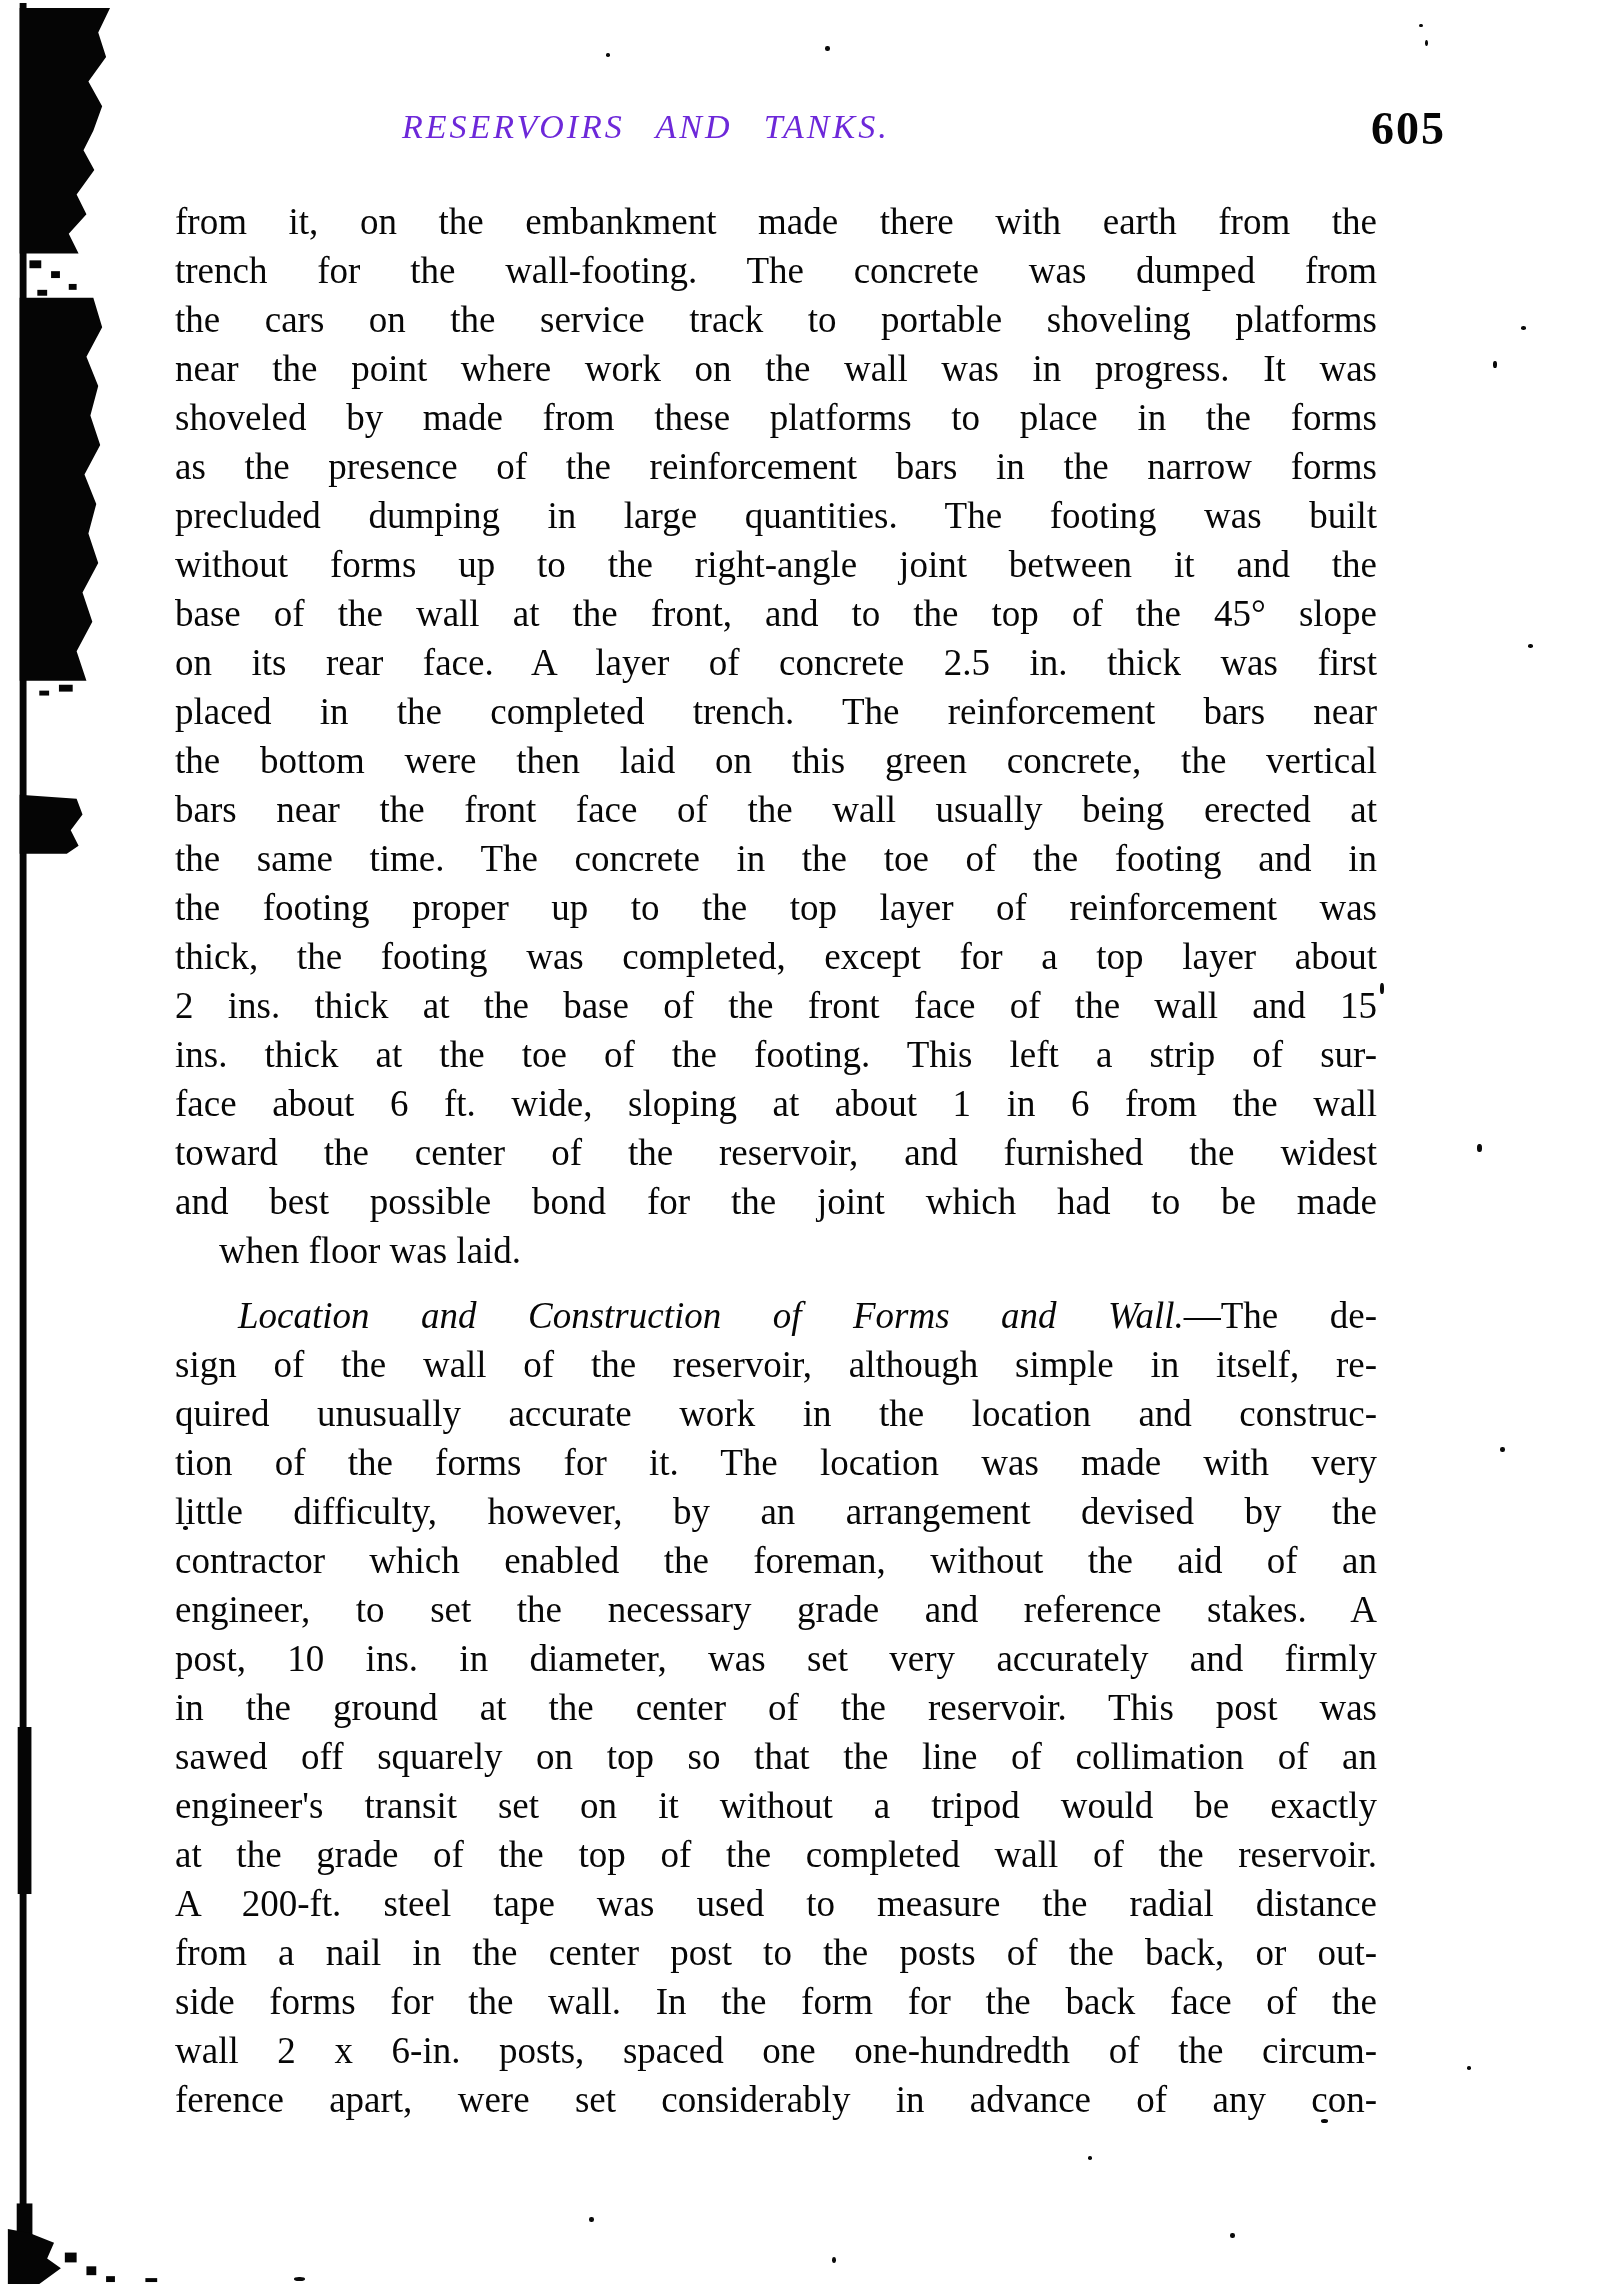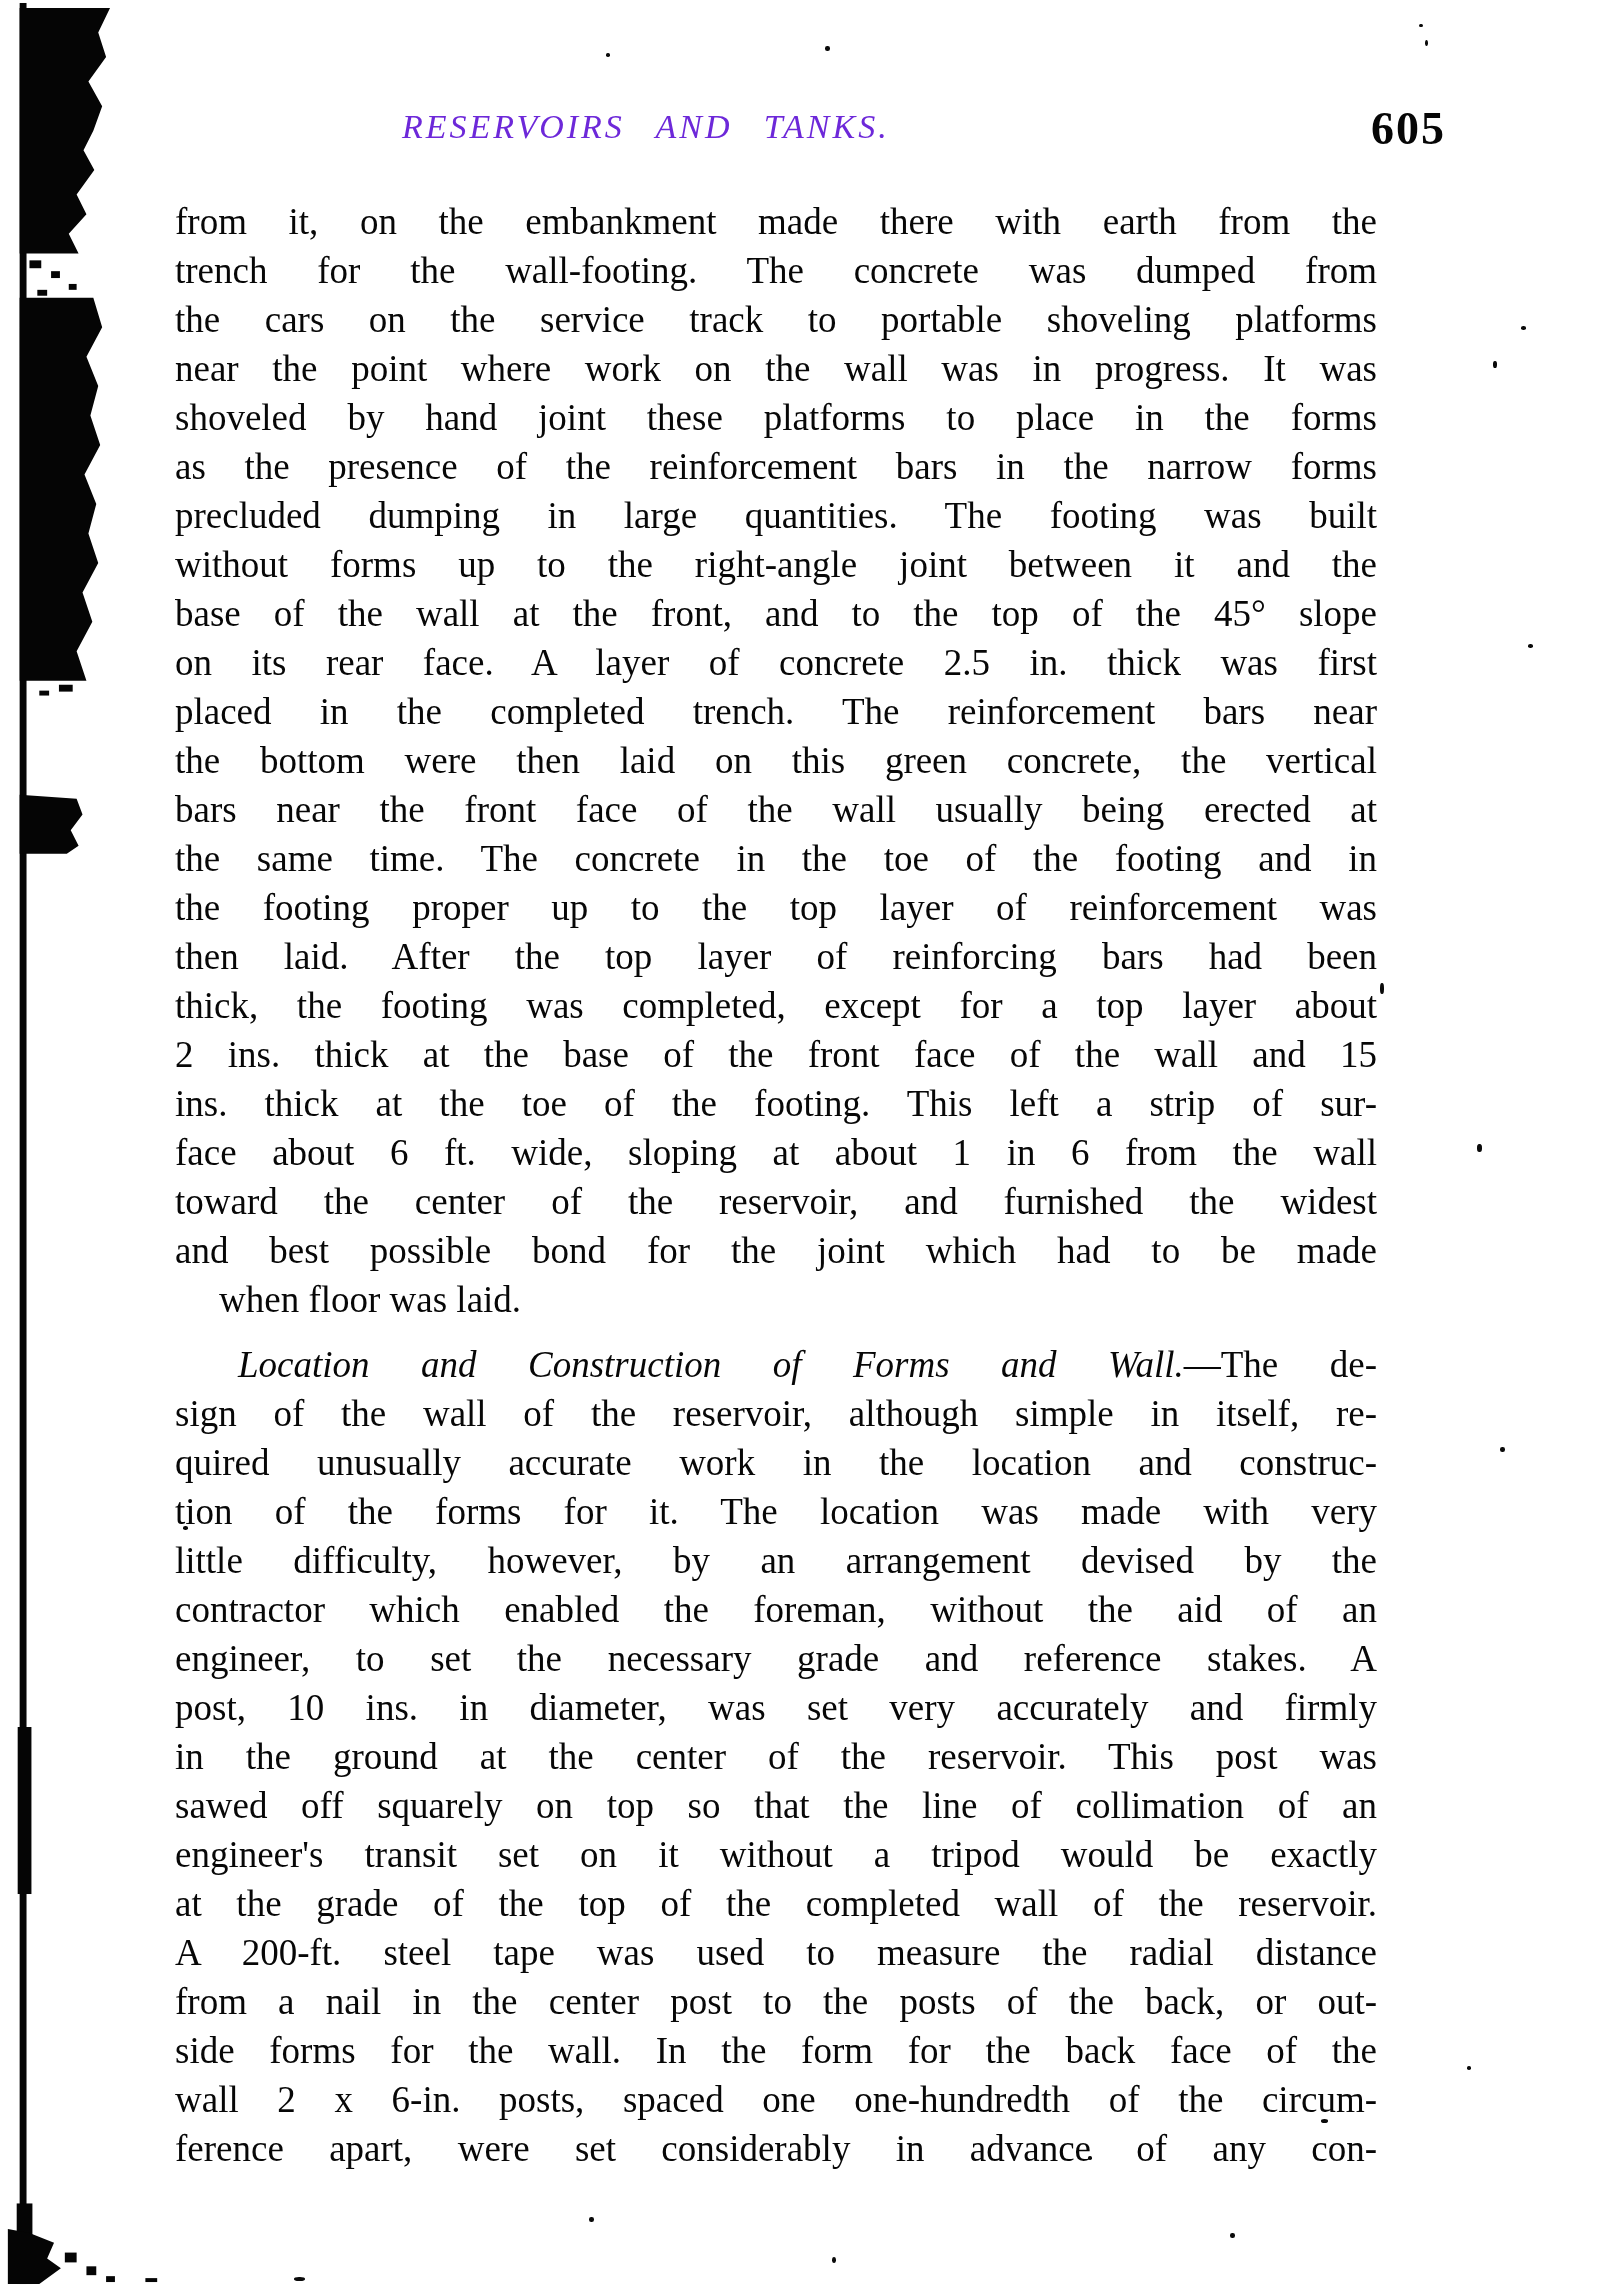--- a/index.html
+++ b/index.html
@@ -91,32 +91,31 @@
   <div class="running-head">RESERVOIRS AND TANKS.</div>
   <div class="page-number">605</div>
 
   <div class="text-block">
 
     <div>
       <div class="line">from it, on the embankment made there with earth from the</div>
       <div class="line">trench for the wall-footing. The concrete was dumped from</div>
       <div class="line">the cars on the service track to portable shoveling platforms</div>
       <div class="line">near the point where work on the wall was in progress. It was</div>
-      <div class="line">shoveled by hand joint these platforms to place in the forms</div>
+      <div class="line">shoveled by made from these platforms to place in the forms</div>
       <div class="line">as the presence of the reinforcement bars in the narrow forms</div>
       <div class="line">precluded dumping in large quantities. The footing was built</div>
       <div class="line">without forms up to the right-angle joint between it and the</div>
       <div class="line">base of the wall at the front, and to the top of the 45° slope</div>
       <div class="line">on its rear face. A layer of concrete 2.5 in. thick was first</div>
       <div class="line">placed in the completed trench. The reinforcement bars near</div>
       <div class="line">the bottom were then laid on this green concrete, the vertical</div>
       <div class="line">bars near the front face of the wall usually being erected at</div>
       <div class="line">the same time. The concrete in the toe of the footing and in</div>
       <div class="line">the footing proper up to the top layer of reinforcement was</div>
-      <div class="line">then laid. After the top layer of reinforcing bars had been</div>
       <div class="line">thick, the footing was completed, except for a top layer about</div>
       <div class="line">2 ins. thick at the base of the front face of the wall and 15</div>
       <div class="line">ins. thick at the toe of the footing. This left a strip of sur-</div>
       <div class="line">face about 6 ft. wide, sloping at about 1 in 6 from the wall</div>
       <div class="line">toward the center of the reservoir, and furnished the widest</div>
       <div class="line">and best possible bond for the joint which had to be made</div>
       <div class="line short">when floor was laid.</div>
     </div>
 
     <div>

